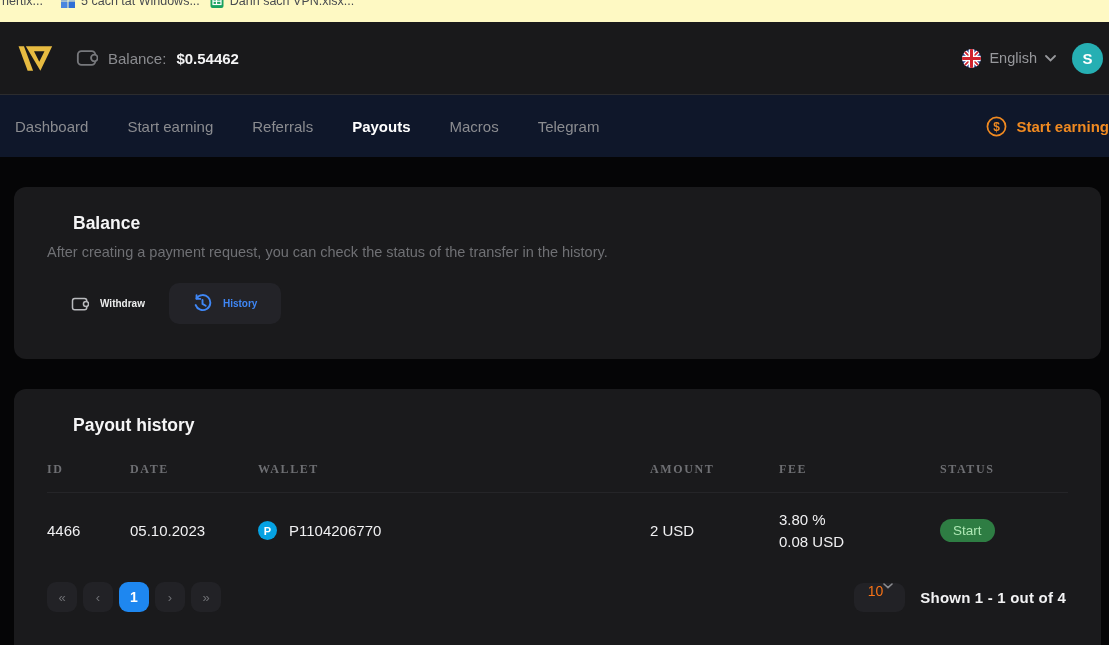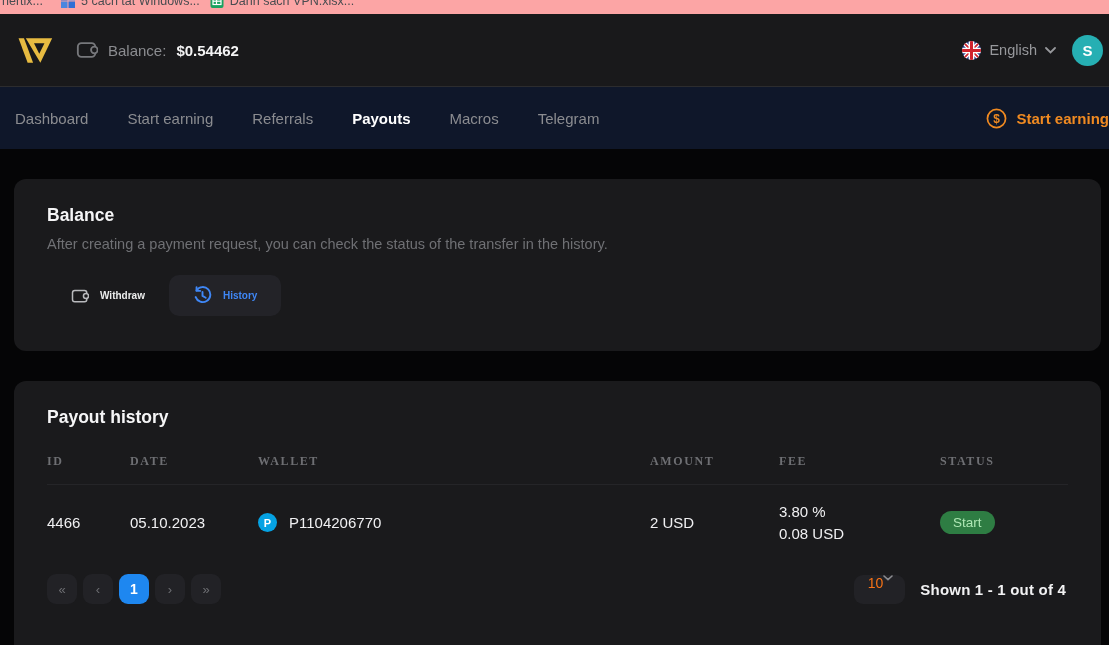--- a/index.html
+++ b/index.html
@@ -1,21 +1,21 @@
 <!DOCTYPE html>
 <html><head>
 <meta charset="utf-8">
 <style>
   * { margin:0; padding:0; box-sizing:border-box; }
   html,body { background:#000; }
   body { font-family:"Liberation Sans", sans-serif; }
   #app { position:relative; width:1109px; height:645px; background:#050506; overflow:hidden; }
 
   
-  .bookmarks { height:14px; background:#fca5a5; overflow:hidden;text-align:right; }
+  .bookmarks { height:22px; background:#fef9c3; overflow:hidden;text-align:right; }
   .bookmarks-inner { display:flex; align-items:center; gap:10px; margin-top:-6px; padding-left:2px; }
   .bm-item { display:flex; align-items:center; gap:6px; font-size:12.5px; color:#494c50; white-space:nowrap; cursor:pointer; }
   .bm-item:first-child { margin-right:8px; }
   .bm-ico { width:14px; height:14px; flex:0 0 auto; }
 
   
   .header { height:73px; background:#19191b; border-bottom:1px solid #2c2c2e; display:flex; align-items:center; padding:0 6px 0 14px; }
   .logo { width:40px; height:38px; margin-right:22px; }
   .balance-group { display:flex; align-items:center; gap:10px; }
   .balance-label { color:#8b8c90; font-size:15px; }
@@ -28,21 +28,21 @@
   
   .nav { height:62px; background:#0f172a; display:flex; align-items:center; padding:0 0 0 15px; }
   .nav-items { display:flex; align-items:center; gap:39px; }
   .nav-item { color:#8b8c90; font-size:15px; cursor:pointer; white-space:nowrap; }
   .nav-item.active { color:#ffffff; font-weight:700; }
   .nav-cta { margin-left:auto; display:flex; align-items:center; gap:9px; color:#f08a21; font-size:15px; font-weight:600; white-space:nowrap; cursor:pointer; }
 
   
   .main { padding-top:30px; }
   .card { width:1087px; margin-left:14px; background:#1a1a1c; border-radius:12px; padding:26px 33px; }
-  .card-title { color:#f5f5f6; font-size:17.5px; font-weight:700; }
+  .card-title { color:#f5f5f6; font-size:17.5px; font-weight:700;margin-left:26px; }
   .card-sub { margin-top:10px; color:#6f7074; font-size:14.5px; }
   #balance-card { height:172px; }
   #payout-card { margin-top:30px; height:284px; }
 
   .tabs { display:flex; align-items:center; margin-top:23px; }
   .tab { display:flex; align-items:center; gap:11px; height:41px; padding:0 24px; border-radius:10px; font-size:10px; cursor:pointer; }
   .tab-withdraw { color:#eceded; font-weight:600; }
   .tab-history { background:#232328; color:#3f87f6; font-weight:600; }
 
   

